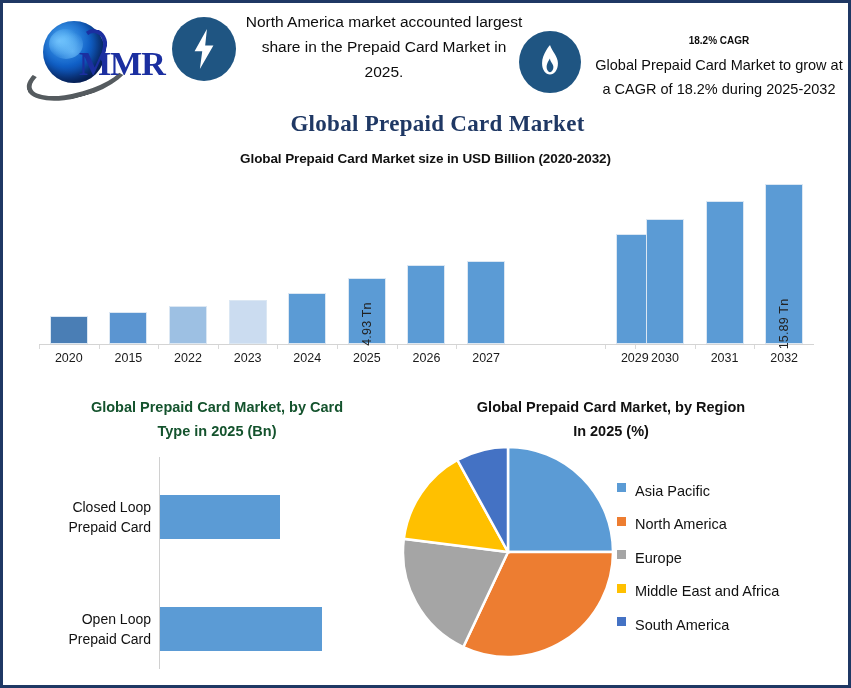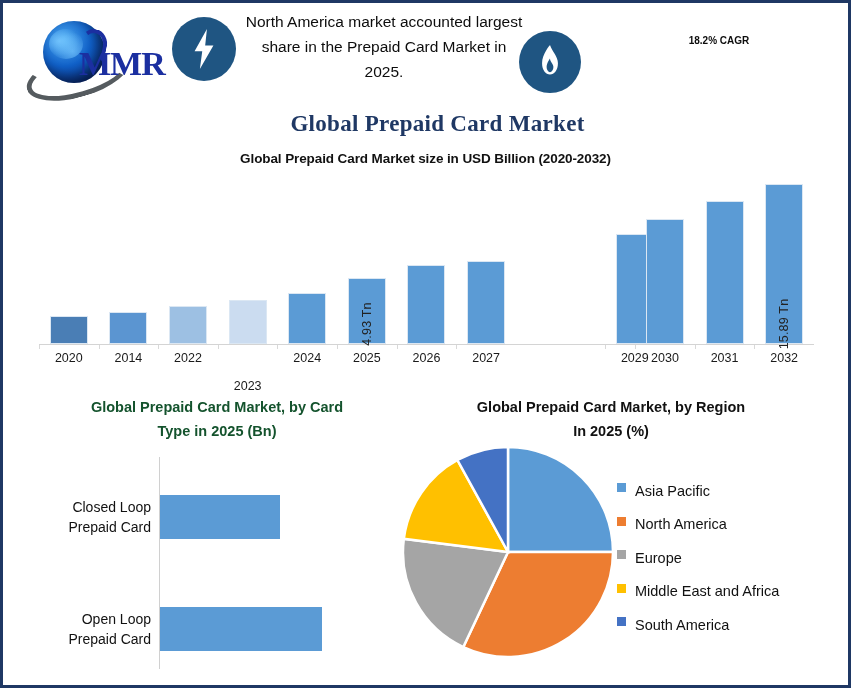--- a/index.html
+++ b/index.html
@@ -155,49 +155,50 @@
 
     <div class="hdr-circle" id="flame-circle">
       <svg width="26" height="34" viewBox="0 0 22 30" aria-hidden="true">
         <path d="M11 0 C11 0 4 8 4 16 C4 22 7.2 26 11 26 C14.8 26 18 22 18 16 C18 10 13 6 11 0 Z" fill="#ffffff"></path>
         <path d="M11 12 C11 12 8 16 8 19.5 C8 22 9.4 24 11 24 C12.6 24 14 22 14 19.5 C14 16.5 11 15 11 12 Z" fill="#1F5582"></path>
       </svg>
     </div>
 
     <div id="hdr-text-2">
       <span id="cagr-value">18.2% CAGR</span>
+      <span id="cagr-desc">Global Prepaid Card Market to grow at a CAGR of 18.2% during 2025-2032</span>
     </div>
   </div>
 
   <div id="main-title">Global Prepaid Card Market</div>
 
   <div id="bar-section">
     <div id="bar-chart-title">Global Prepaid Card Market size in USD Billion (2020-2032)</div>
     <div id="bar-plot">
       <div id="bar-axis"></div>
 
     <div class="bar-col" style="left: 0px; width: 59.6154px;">
           <div class="tick"></div>
           <div class="bar-rect" style="height: 28.0478px; left: 10.8077px; background: rgb(74, 126, 181);"></div>
           <div class="bar-year" style="width: 59.6154px;">2020</div>
         </div>
         <div class="bar-col" style="left: 59.6154px; width: 59.6154px;">
           <div class="tick"></div>
           <div class="bar-rect" style="height: 31.8725px; left: 10.8077px; background: rgb(91, 149, 209);"></div>
-          <div class="bar-year" style="width: 59.6154px;">2014</div>
+          <div class="bar-year" style="width: 59.6154px;">2015</div>
         </div>
         <div class="bar-col" style="left: 119.231px; width: 59.6154px;">
           <div class="tick"></div>
           <div class="bar-rect" style="height: 38.247px; left: 10.8077px; background: rgb(157, 192, 227);"></div>
           <div class="bar-year" style="width: 59.6154px;">2022</div>
         </div>
         <div class="bar-col" style="left: 178.846px; width: 59.6154px;">
           <div class="tick"></div>
           <div class="bar-rect" style="height: 43.9841px; left: 10.8077px; background: rgb(203, 220, 240);"></div>
-          <div class="bar-year" style="width: 59.6154px; margin-top: 28px;">2023</div>
+          <div class="bar-year" style="width: 59.6154px;">2023</div>
         </div>
         <div class="bar-col" style="left: 238.462px; width: 59.6154px;">
           <div class="tick"></div>
           <div class="bar-rect" style="height: 50.996px; left: 10.8077px; background: rgb(91, 155, 213);"></div>
           <div class="bar-year" style="width: 59.6154px;">2024</div>
         </div>
         <div class="bar-col" style="left: 298.077px; width: 59.6154px;">
           <div class="tick"></div>
           <div class="bar-rect" style="height: 66.2948px; left: 10.8077px; background: rgb(91, 155, 213);">
             <div class="bar-val">4.93 Tn</div>

